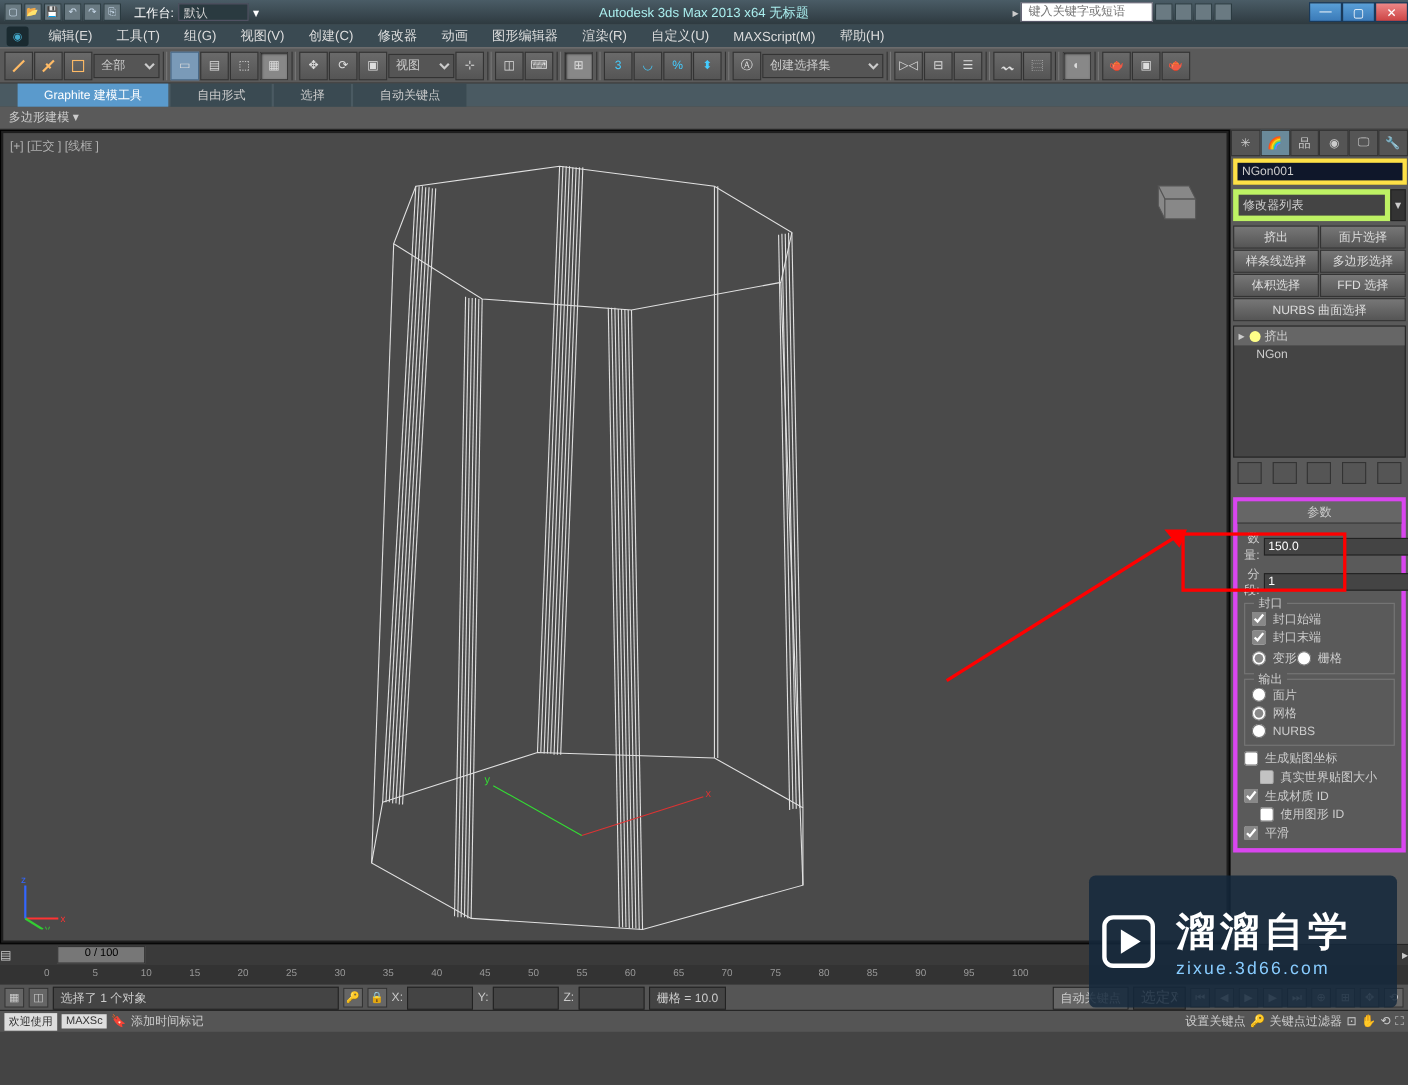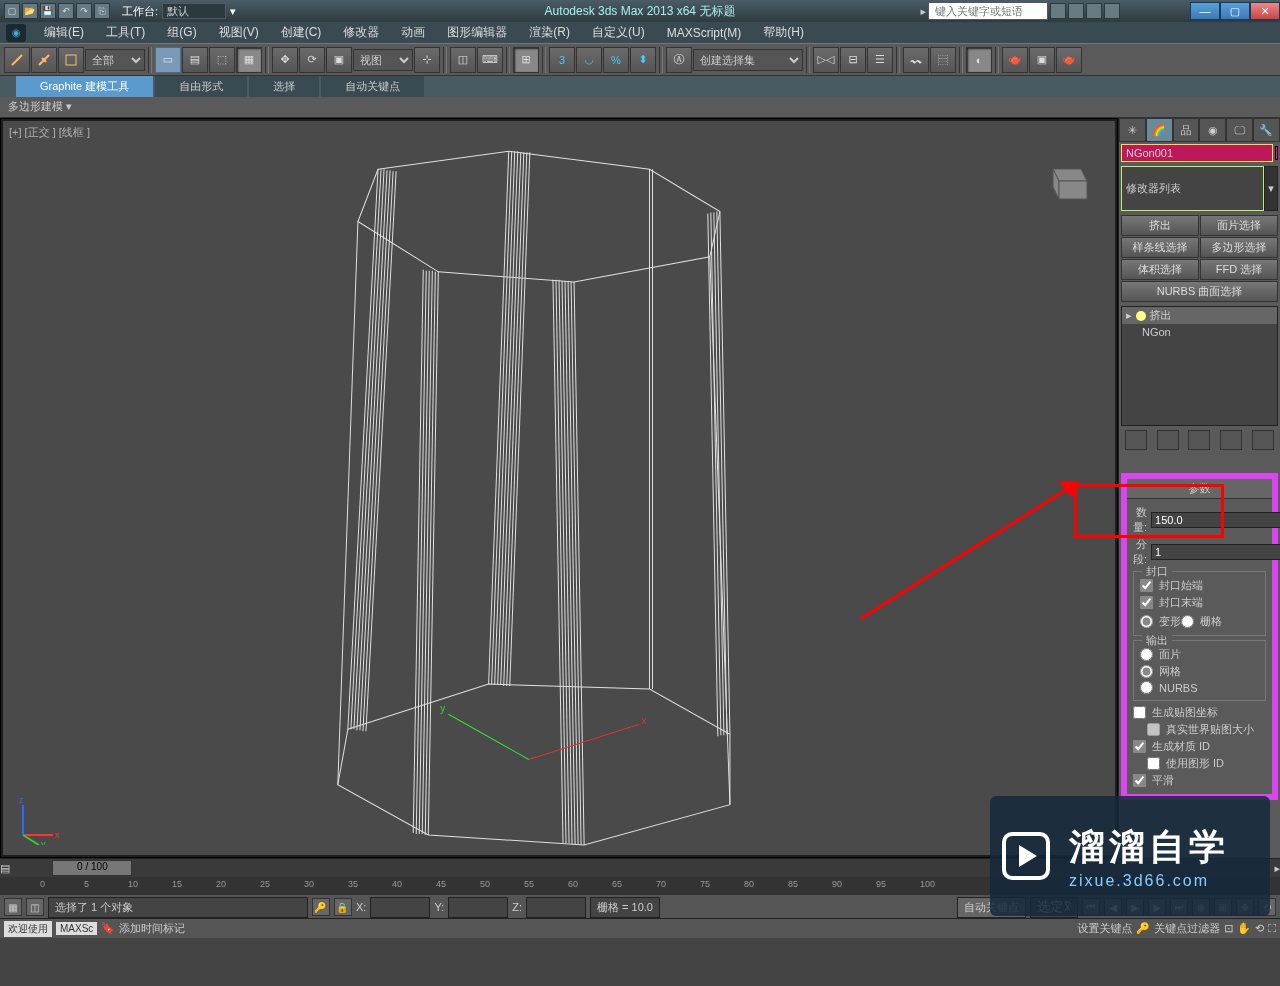--- a/index.html
+++ b/index.html
@@ -33,35 +33,35 @@
 .viewport-wrap { flex:1; background:#1e1e1e; position:relative; border:1px solid #000;text-align:right;}
 .viewport { position:absolute; inset:2px; background:#4a4a4a;}
 .vp-label { position:absolute; top:4px; left:6px; color:#b0b0b0; font-size:11px;}
 .vp-axis { position:absolute; bottom:10px; left:10px; width:50px; height:50px;}
 .vp-cube { position:absolute; top:30px; right:20px; width:56px; height:56px; }
 .cmd-panel { width:162px; background:#5a5a5a; border-left:1px solid #222; display:flex; flex-direction:column;}
 .cmd-tabs { height:24px; display:flex; background:#4a4a4a;}
 .cmd-tabs .ctab { flex:1; border:1px solid #333; background:#555; display:flex; align-items:center; justify-content:center;}
 .cmd-tabs .ctab.active { background:#6a8a9a;}
 .obj-name { display:flex; padding:2px; gap:2px; align-items:center;}
-.obj-name input { flex:1; background:#be185d; border:1px solid #fde047; color:#ccc; padding:2px 4px; font-size:11px;}
+.obj-name input { flex:1; background:#0f172a; border:4px solid #fde047; color:#ccc; padding:2px 4px; font-size:11px;}
 .obj-color { width:14px; height:14px; background:#f0a; border:1px solid #000;}
 .mod-drop { margin:2px; display:flex;}
-.mod-drop .md { flex:1; background:#444; border:1px solid #bef264; color:#ccc; padding:14px 4px; font-size:11px;}
+.mod-drop .md { flex:1; background:#444; border:5px solid #bef264; color:#ccc; padding:2px 4px; font-size:11px;}
 .mod-drop .arr { width:14px; background:#333; border:1px solid #222; color:#ccc; display:flex; align-items:center; justify-content:center;}
 .mod-btns { display:flex; flex-wrap:wrap; margin:2px; gap:1px;}
 .mod-btns .mb { flex:1 0 48%; background:linear-gradient(#777,#555); border:1px solid #333; color:#ddd; text-align:center; padding:2px 0; font-size:11px;}
 .mod-btns .mbf { flex:1 0 100%;}
 .mod-stack { margin:2px; background:#444; border:1px solid #222; height:120px; font-size:11px;}
 .mod-stack .hdr { background:#666; padding:1px 4px; display:flex; align-items:center; gap:4px;}
 .mod-stack .hdr .bulb { width:10px; height:10px; background:#ff8; border-radius:50%;}
 .mod-stack .item { padding:2px 20px; color:#ccc;}
 .stack-tools { height:22px; margin:2px; display:flex; gap:2px; justify-content:space-around;}
 .stack-tools .st { width:22px; height:20px; background:#555; border:1px solid #333;}
-.rollout { margin:19px 2px; border:6px solid #d946ef; background:#5a5a5a;}
+.rollout { margin:8px 2px; border:4px solid #d946ef; background:#5a5a5a;}
 .rollout .rhdr { background:#666; text-align:center; padding:2px; font-size:11px; color:#ccc; border-bottom:1px solid #333;}
 .rollout .rbody { padding:4px 6px;}
 .prow { display:flex; align-items:center; margin:2px 0; font-size:11px;}
 .prow .lbl { width:40px; text-align:right; margin-right:4px; color:#ccc;}
 .prow .spin { flex:1; background:#444; border:1px solid #222; color:#fff; padding:1px 3px; font-size:11px;}
 .group { border:1px solid #777; margin:4px 0; padding:4px 0 4px 6px; position:relative;}
 .group .gtitle { position:absolute; top:-8px; left:8px; background:#5a5a5a; padding:0 4px; font-size:11px; color:#ccc;}
 .chk, .rad { display:flex; align-items:center; gap:6px; margin:2px 0; font-size:11px; color:#ccc;}
 .chk input, .rad input { accent-color:#888;}
 .highlight-box { position:absolute; border:3px solid #f00; pointer-events:none;}

